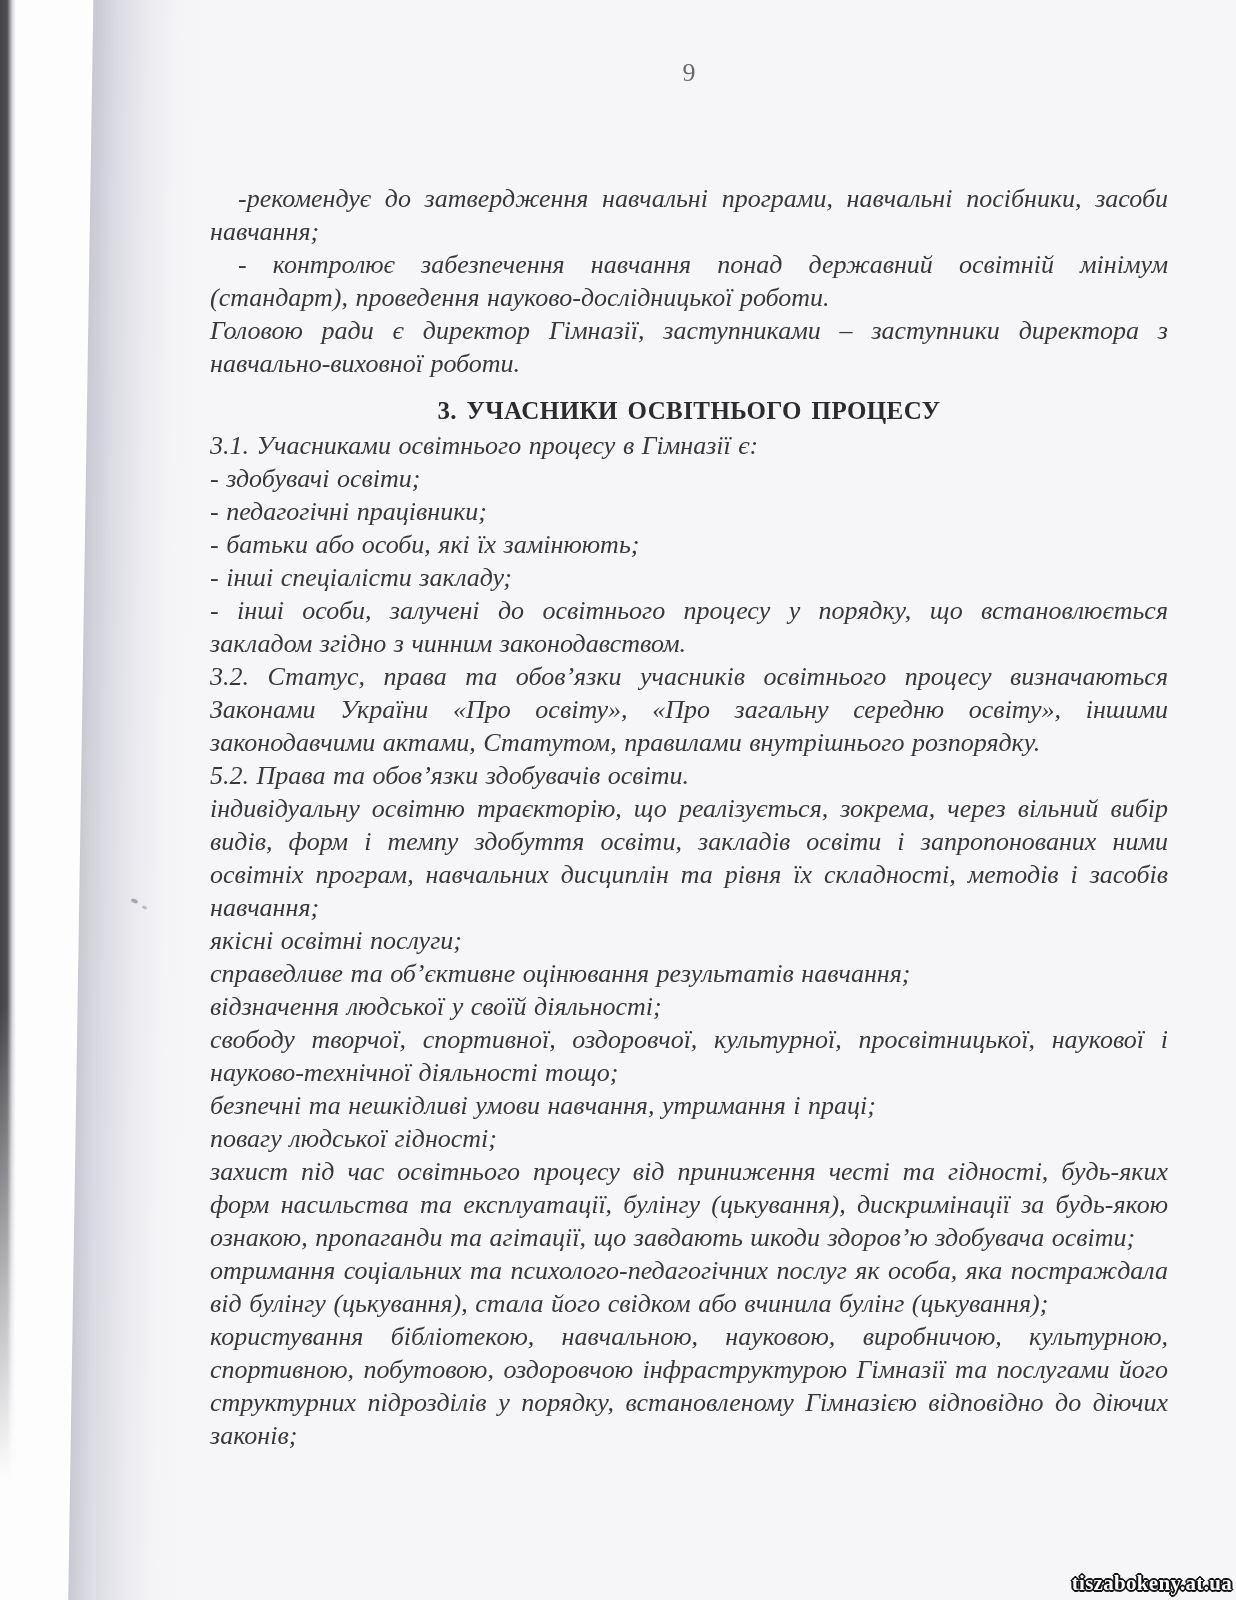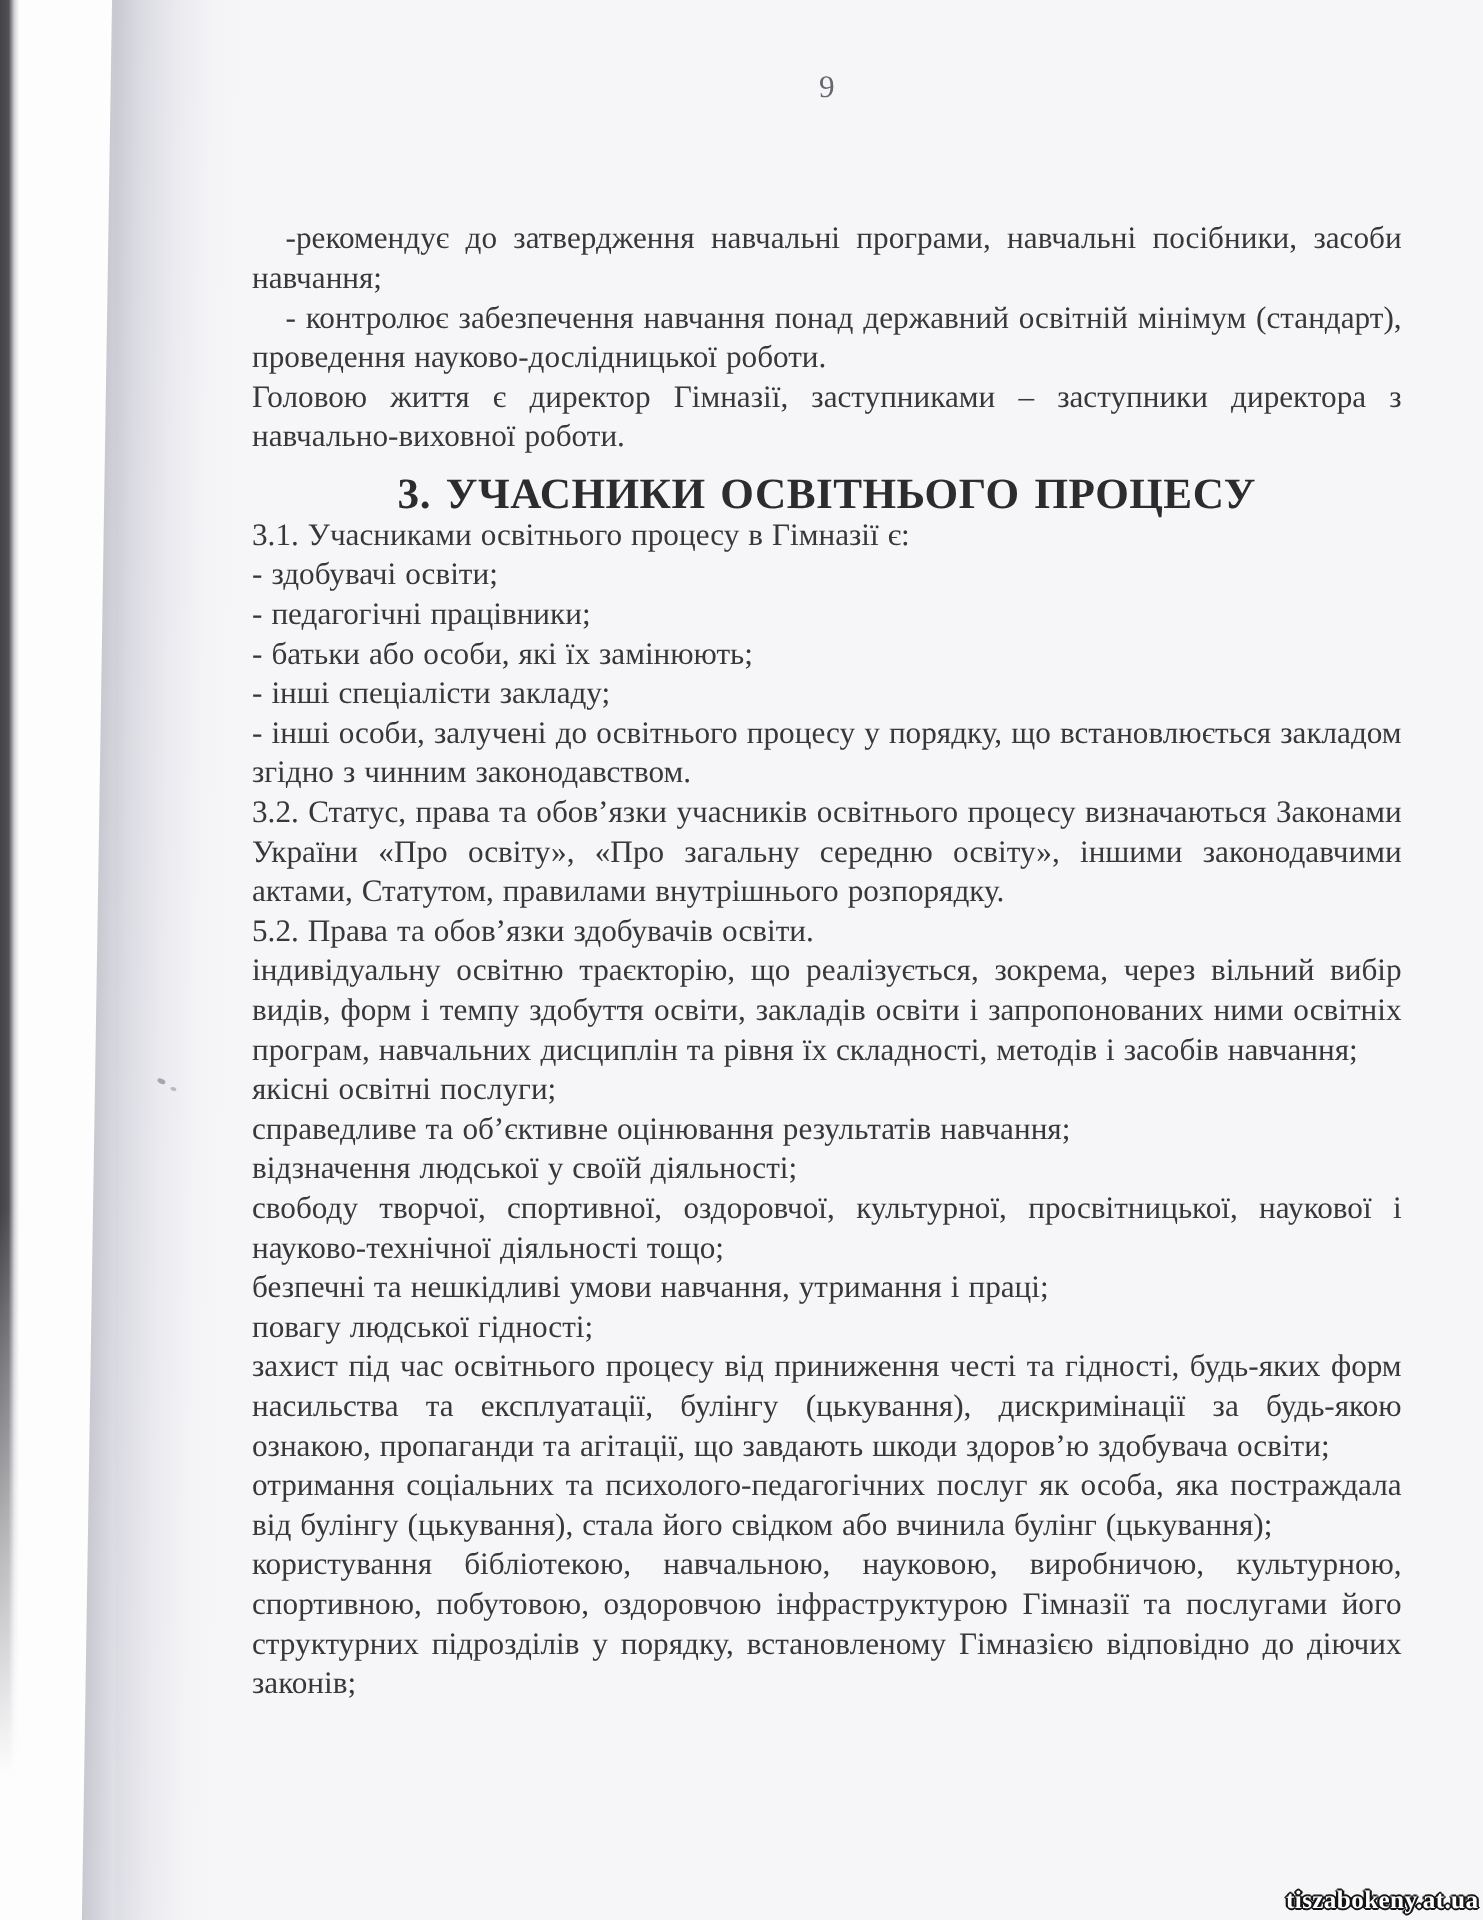--- a/index.html
+++ b/index.html
@@ -66,26 +66,27 @@
     color: #67676d;
   }
   .content p {
     margin: 0;
     font-size: 26px;
     line-height: 33px;
     color: #38383b;
     text-align: justify;
     text-align-last: left;
     word-spacing: 1px;
+    font-style: italic;
   }
   .content p.indent { text-indent: 28px; }
   .content p.small-indent { text-indent: 8px; }
   .section-heading {
     margin: 13px 0 0 0;
-    font-size: 36px;
+    font-size: 25px;
     line-height: 36px;
     font-weight: bold;
     text-align: center;
     letter-spacing: 0.4px;
     color: #2c2c2f;
     word-spacing: 3px;
   }
   .watermark {
     position: absolute;
     right: 4px; bottom: 4px;
@@ -110,21 +111,21 @@
   <div class="page-fold-shadow"></div>
   <div class="scan-dark-edge"></div>
   <div class="scan-speck speck-a"></div>
   <div class="scan-speck speck-b"></div>
 
   <div class="content">
     <div class="page-number">9</div>
 
     <p class="indent">-рекомендує до затвердження навчальні програми, навчальні посібники, засоби навчання;</p>
     <p class="indent">- контролює забезпечення навчання понад державний освітній мінімум (стандарт), проведення науково-дослідницької роботи.</p>
-    <p>Головою життя є директор Гімназії, заступниками – заступники директора з навчально-виховної роботи.</p>
+    <p>Головою ради є директор Гімназії, заступниками – заступники директора з навчально-виховної роботи.</p>
 
     <h2 class="section-heading">3. УЧАСНИКИ ОСВІТНЬОГО ПРОЦЕСУ</h2>
 
     <p>3.1. Учасниками освітнього процесу в Гімназії є:</p>
     <p>- здобувачі освіти;</p>
     <p>- педагогічні працівники;</p>
     <p>- батьки або особи, які їх замінюють;</p>
     <p>- інші спеціалісти закладу;</p>
     <p>- інші особи, залучені до освітнього процесу у порядку, що встановлюється закладом згідно з чинним законодавством.</p>
     <p>3.2. Статус, права та обов’язки учасників освітнього процесу визначаються Законами України «Про освіту», «Про загальну середню освіту», іншими законодавчими актами, Статутом, правилами внутрішнього розпорядку.</p>

